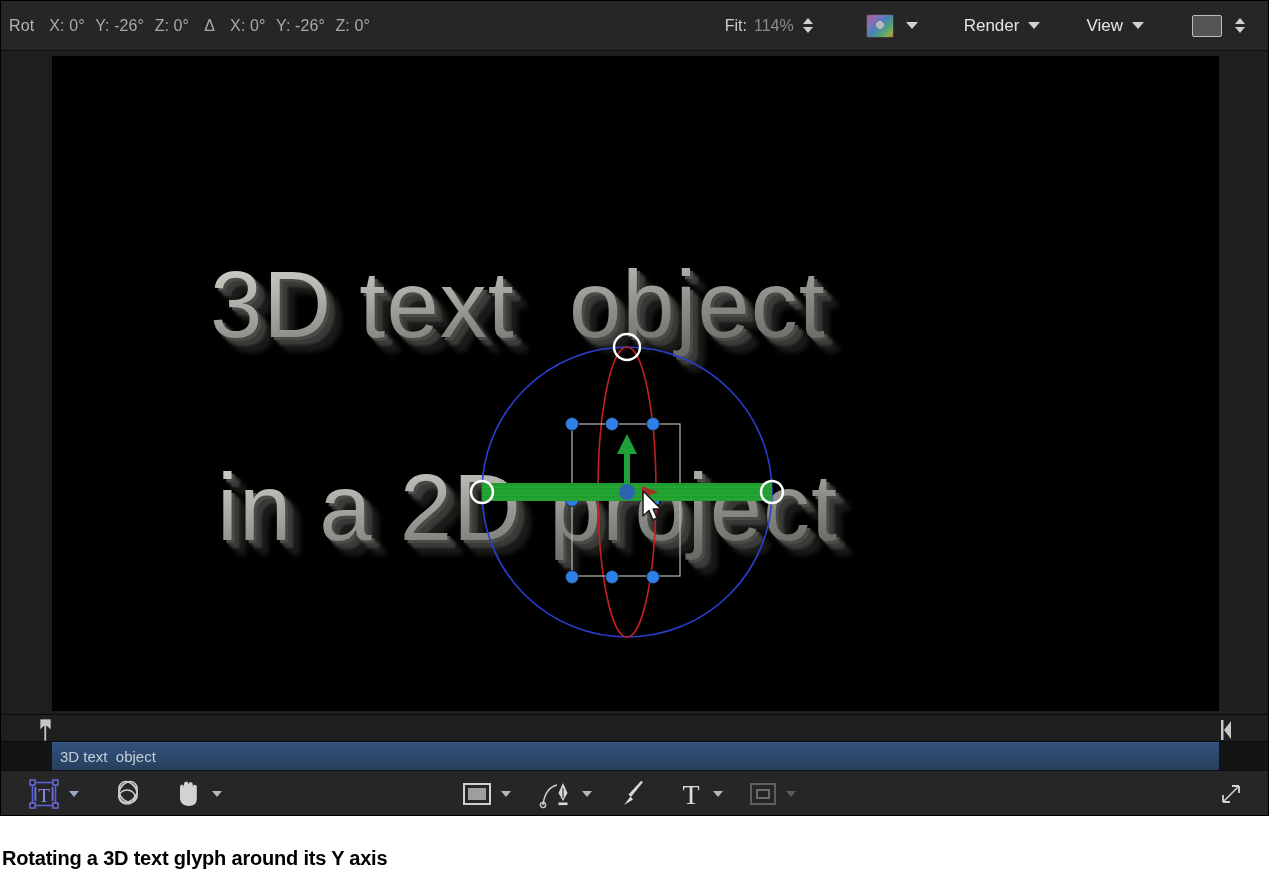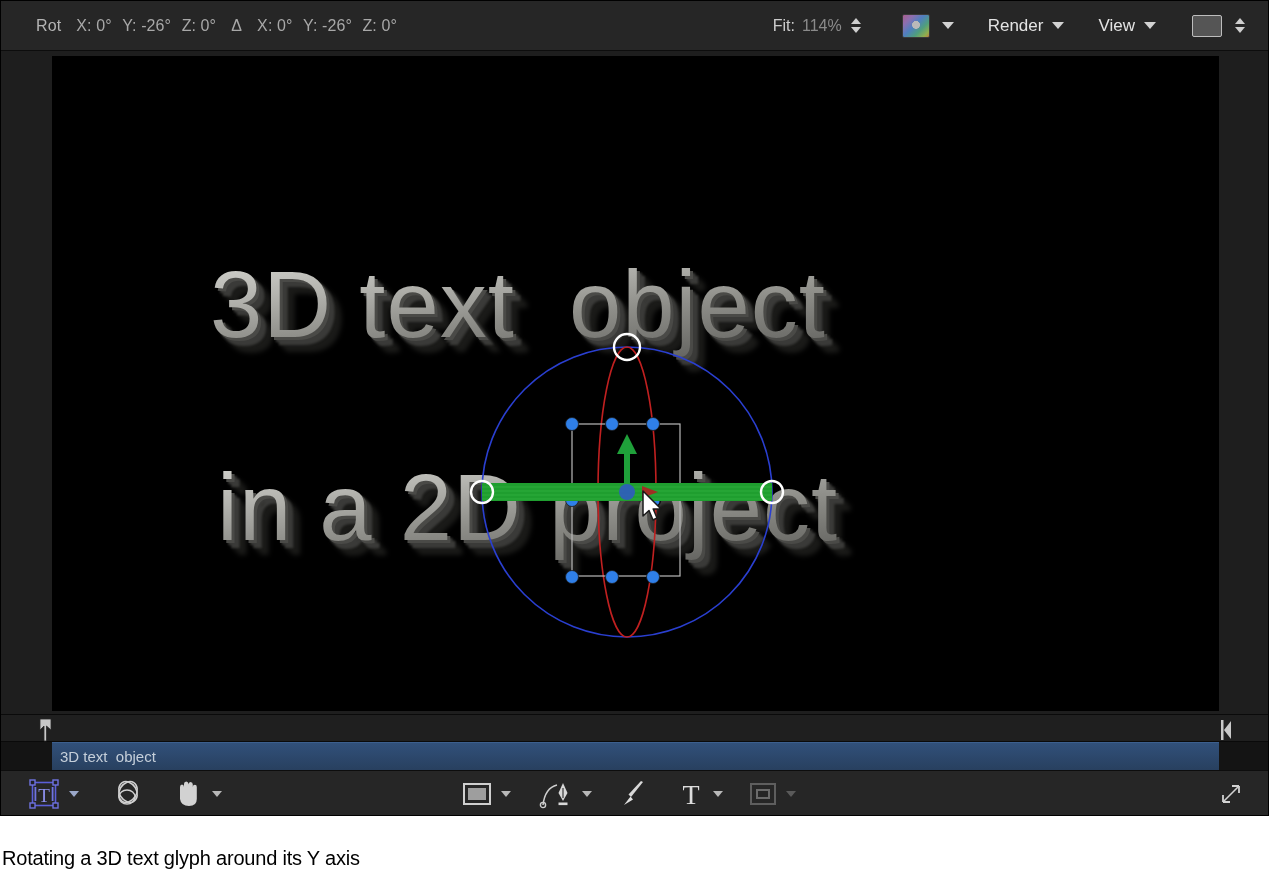--- a/index.html
+++ b/index.html
@@ -23,34 +23,34 @@
   
   .toolbar-top {
     position: absolute; left: 0; top: 0;
     width: 1269px; height: 50px;
     background: #262626;
     border-bottom: 1px solid #0d0d0d;
     display: flex; align-items: center;
   }
   .rot-readout {
     display: flex; align-items: baseline;
-    padding-left: 35px;
+    padding-left: 8px;
     color: #a8a8a8;
     font-size: 16px;
     white-space: pre;
     letter-spacing: 0.1px;
   }
   .rot-label { color: #b4b4b4; }
   .rot-sep { padding: 0 3px; }
 
   .toolbar-right {
     margin-left: auto;
     display: flex; align-items: center;
     padding-right: 22px;
-    gap: 4px;
+    gap: 16px;
   }
   .tb-group { display: flex; align-items: center; height: 34px; }
 
   .fit-label { color: #cccccc; font-size: 16px; }
   .fit-value { color: #8a8a8a; font-size: 16px; padding-left: 7px; text-align: center; }
   .stepper {
     display: inline-flex; flex-direction: column;
     justify-content: center; align-items: center;
     width: 16px; height: 26px; margin-left: 6px;
   }
@@ -182,21 +182,21 @@
     border-top-color: #5a5a5a;
   }
 
   
   .caption {
     position: absolute; left: 0; top: 838px;
     width: 1269px; height: 40px;
     background: #ffffff;
     color: #000000;
     font-size: 20px;
-    font-weight: normal;
+    font-weight: bold;
     letter-spacing: -0.2px;
     display: flex; align-items: center;
     padding-left: 2px;
   }
 </style>
 </head>
 <body>
 
 <div id="app">
 

